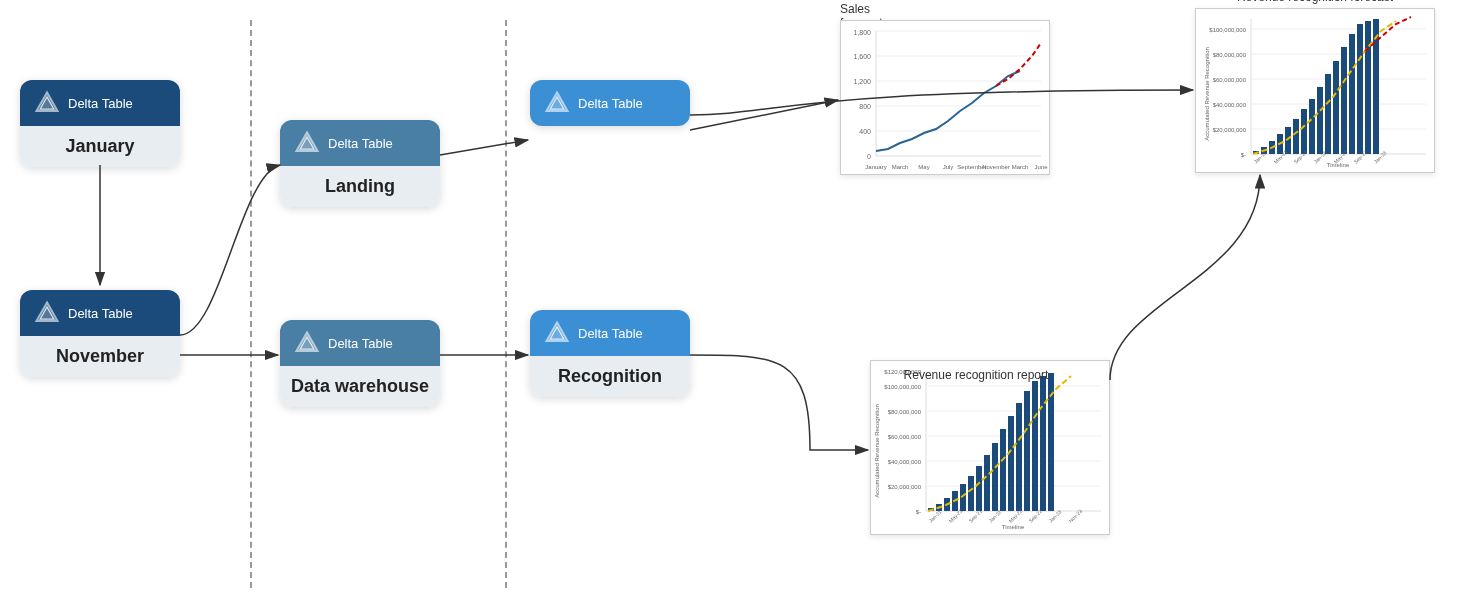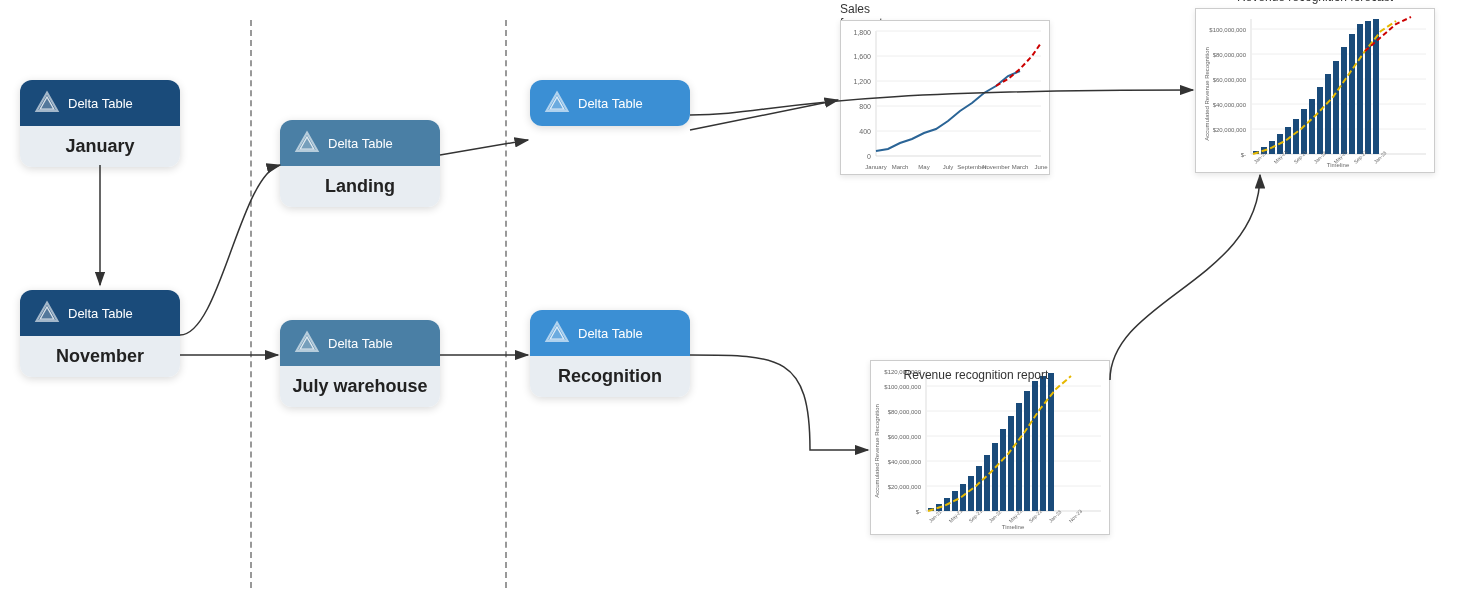--- a/index.html
+++ b/index.html
@@ -134,21 +134,21 @@
   </div>
 
   <div class="delta-node medium-blue" style="left:280px; top:320px;">
     <div class="delta-node-header">
       <svg class="delta-icon" viewBox="0 0 30 30">
         <polygon points="15,3 27,24 3,24" fill="none" stroke="rgba(255,255,255,0.6)" stroke-width="2.5"></polygon>
         <polygon points="15,8 23,22 7,22" fill="rgba(255,255,255,0.25)" stroke="rgba(255,255,255,0.8)" stroke-width="1.5"></polygon>
       </svg>
       <span>Delta Table</span>
     </div>
-    <div class="delta-node-label">July warehouse</div>
+    <div class="delta-node-label">Data warehouse</div>
   </div>
 
   <div class="delta-node bright-blue" style="left:530px; top:80px;">
     <div class="delta-node-header">
       <svg class="delta-icon" viewBox="0 0 30 30">
         <polygon points="15,3 27,24 3,24" fill="none" stroke="rgba(255,255,255,0.6)" stroke-width="2.5"></polygon>
         <polygon points="15,8 23,22 7,22" fill="rgba(255,255,255,0.25)" stroke="rgba(255,255,255,0.8)" stroke-width="1.5"></polygon>
       </svg>
       <span>Delta Table</span>
     </div>

